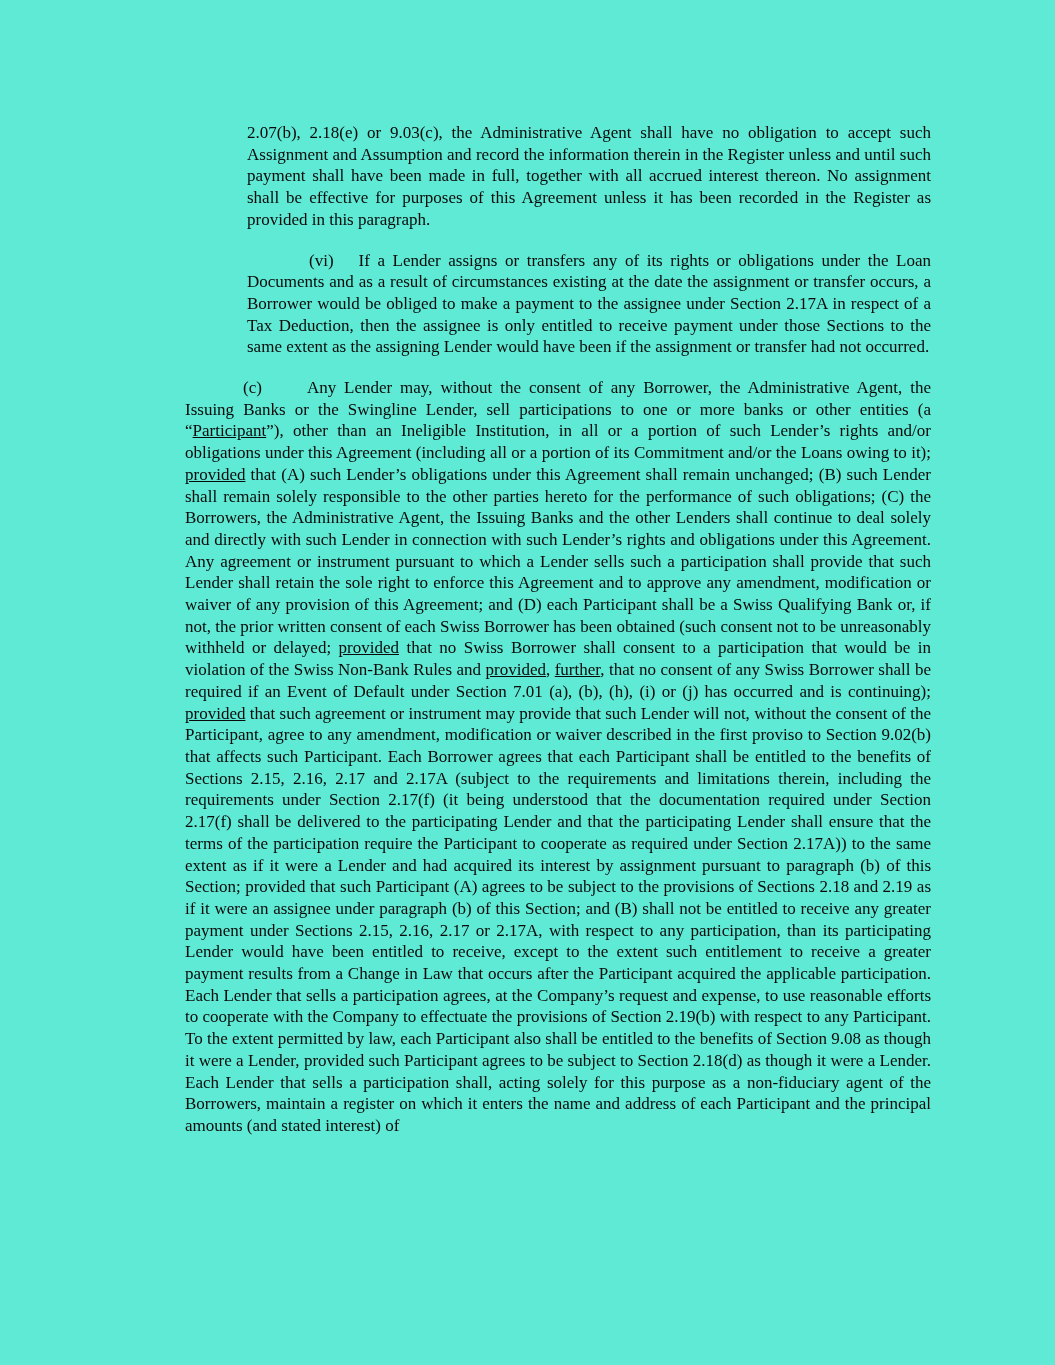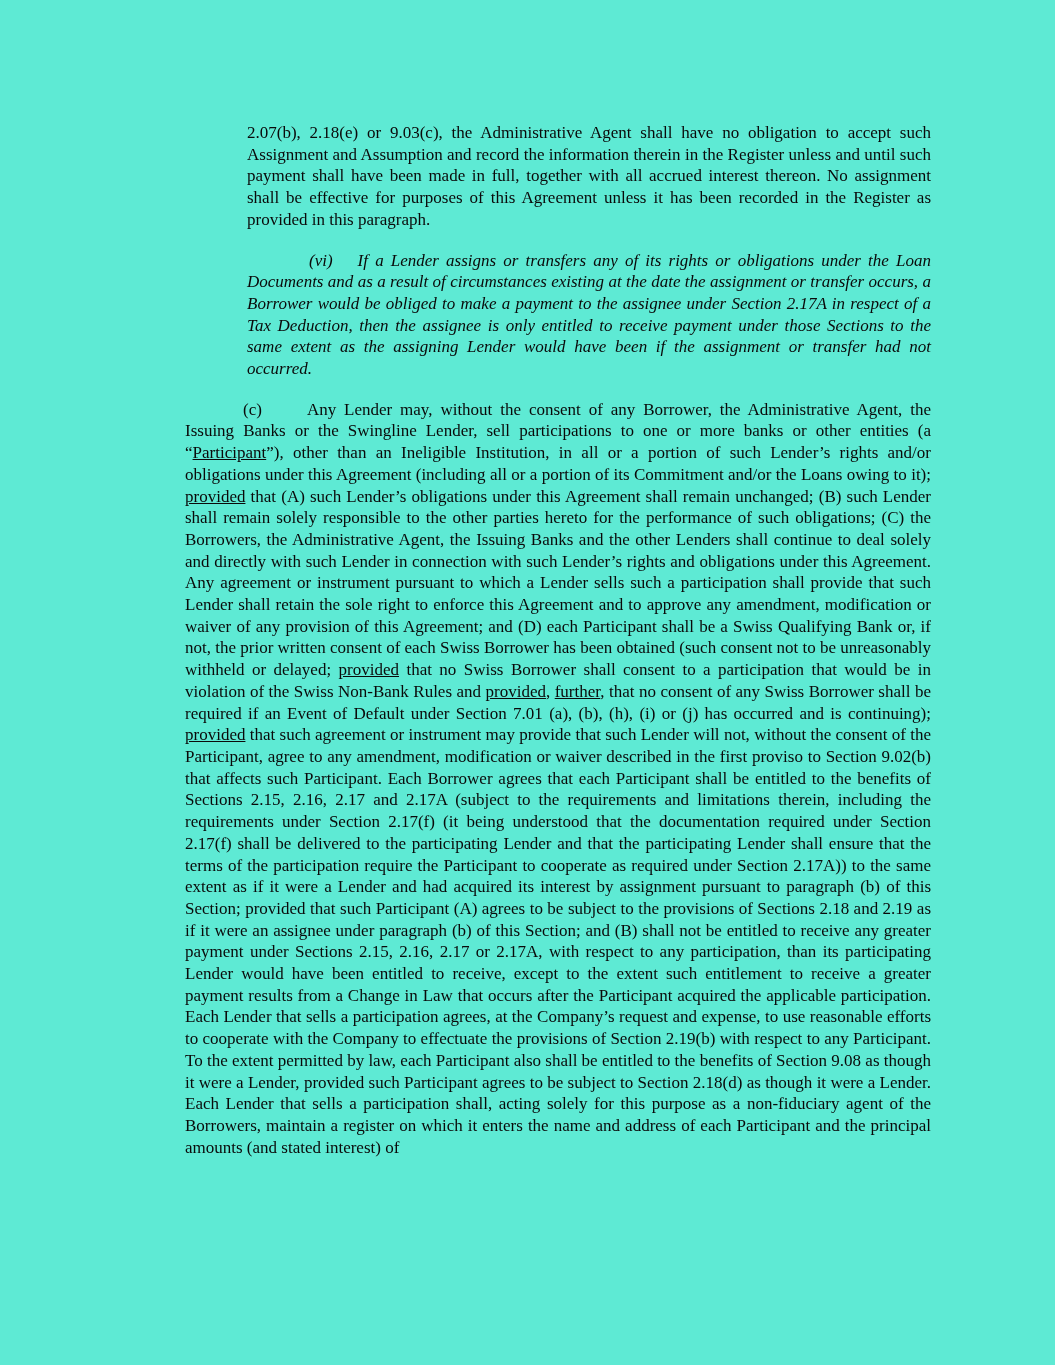--- a/index.html
+++ b/index.html
@@ -20,21 +20,21 @@
     width: 746px;
   }
   .para {
     margin: 0 0 19px 0;
     font-size: 17px;
     line-height: 21.7px;
     text-align: justify;
     color: #0a0a0a;
   }
   .para.sub { margin-left: 62px; }
-  .para.indent-sub { text-indent: 62px; font-style: italic; }
+  .para.indent-sub { text-indent: 62px; }
   .para.indent-main { text-indent: 58px; }
   .para:last-child { margin-bottom: 0; }
   .tab { display: inline-block; }
   .tab.t1 { width: 25px; }
   .tab.t2 { width: 45px; }
   .u { text-decoration: underline; margin-top: 39px; }
   .pageno {
     position: absolute;
     left: 0;
     top: 1280px;

